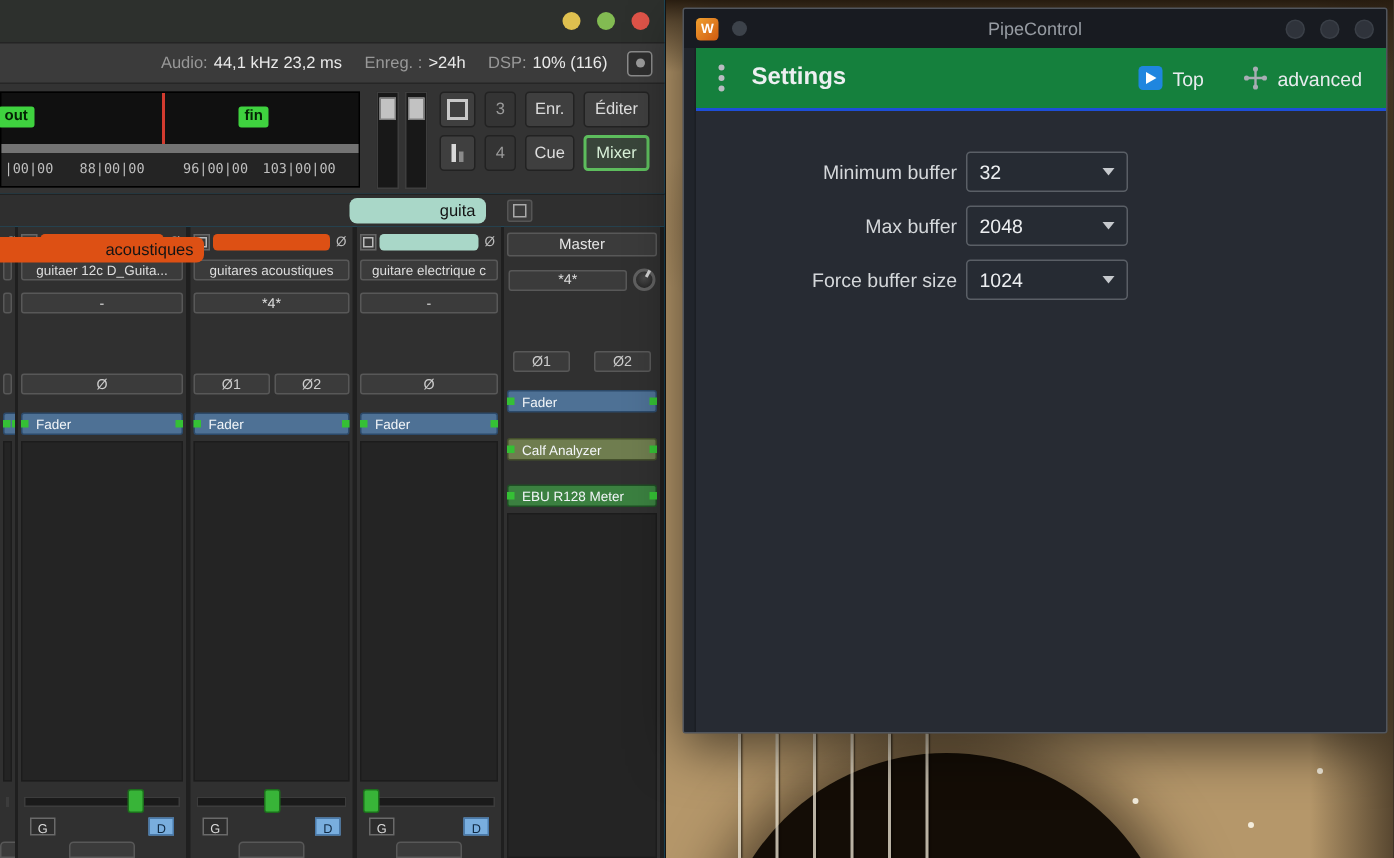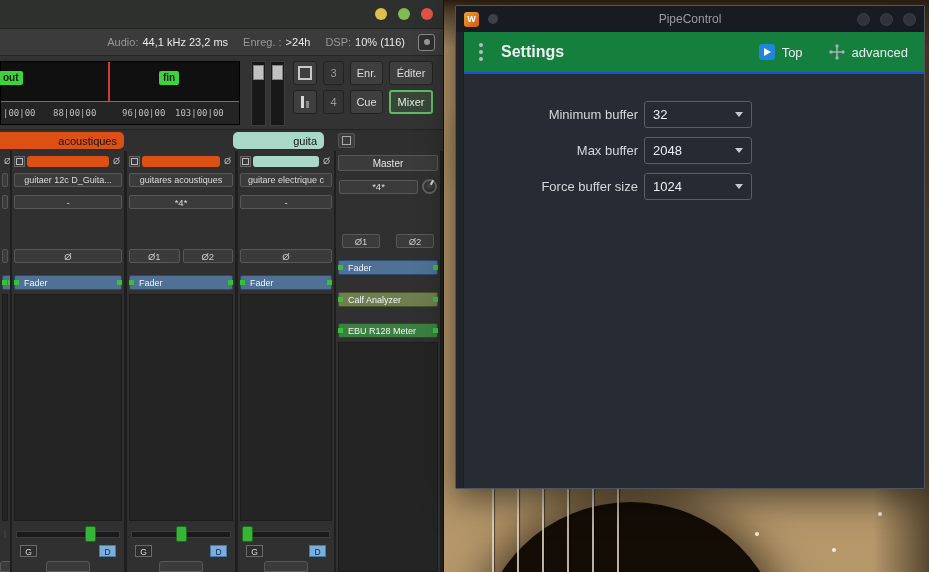--- a/index.html
+++ b/index.html
@@ -34,21 +34,21 @@
   .ilabel{color:#989898}.ival{color:#e9e9e9;margin-left:4px}
   .logbtn{width:15px;height:15px;border:1px solid #8a8a8a;border-radius:3px;margin-left:13px;
     display:flex;align-items:center;justify-content:center;background:#2e2e2e;}
   .logbtn i{width:6px;height:6px;border-radius:50%;background:#9a9a9a;}
 
   .a-transport{position:relative;height:73px;background:#333;flex:none;}
   .ruler{position:absolute;left:0;top:5px;width:240px;height:64px;background:#101010;border:1px solid #000;box-sizing:border-box;}
   .marker{position:absolute;top:9px;height:14px;line-height:14px;background:#3fd23f;color:#052205;
     font-size:10px;font-weight:bold;padding:0 4px;border-radius:2px;}
   .marker.m-out{left:-2px}.marker.m-fin{left:158px}
-  .ticks{position:absolute;left:0;right:0;bottom:0;height:22px;background:#242424;border-top:1px solid #737373;}
+  .ticks{position:absolute;left:0;right:0;bottom:0;height:22px;background:#242424;border-top:6px solid #737373;}
   .tick{position:absolute;top:6px;font-family:"DejaVu Sans Mono",monospace;font-size:9px;color:#bfbfbf;white-space:nowrap;}
   .tick.t0{left:2px}.tick.t1{left:52px}.tick.t2{left:121px}.tick.t3{left:174px}
   .playhead{position:absolute;left:107px;top:0;bottom:0;width:2px;background:#d23b2f;}
   .meters{position:absolute;left:251px;top:5px;display:flex;gap:4px;}
   .mtrack{width:13px;height:63px;background:#181818;border:1px solid #3e3e3e;position:relative;}
   .mhandle{position:absolute;left:1px;right:1px;top:3px;height:13px;background:#c2c2c2;border:1px solid #808080;}
   .tbtns{position:absolute;left:293px;top:5px;display:flex;flex-direction:column;gap:5px;}
   .trow{display:flex;gap:6px;align-items:center;}
   .abtn{height:24px;background:#3f3f3f;border:1px solid #222;border-radius:3px;color:#ddd;font-size:11px;
     display:flex;align-items:center;justify-content:center;box-sizing:border-box;}
@@ -56,21 +56,21 @@
   .abtn.mid{width:33px}.abtn.wide{width:44px}
   .abtn.mixerbtn{border:2px solid #5dbd5d;color:#d8f0d8;background:#39453a;}
   .sq-ic{width:10px;height:10px;border:2px solid #c8c8c8;}
   .meter-ic{display:flex;align-items:flex-end;gap:2px;}
   .meter-ic i{display:block;width:3px;background:#d8d8d8;}
   .meter-ic i:first-child{height:12px}.meter-ic i:last-child{height:7px;background:#8a8a8a;}
 
   .groupbar{position:relative;height:21px;background:#2f2f2f;border-top:1px solid #222;flex:none;}
   .gtab{position:absolute;top:2px;height:17px;color:#141414;font-size:11px;display:flex;align-items:center;
     justify-content:flex-end;padding:0 7px;box-sizing:border-box;}
-  .gtab.orange{left:0;width:124px;background:#dd5014;border-radius:0 5px 5px 0;}
+  .gtab.orange{left:0;width:136px;background:#dd5014;border-radius:0 5px 5px 0;margin-top:26px;}
   .gtab.teal{left:233px;width:91px;background:#a9d7c8;border-radius:5px;}
   .mini{position:absolute;left:338px;top:3px;width:17px;height:15px;background:#3c3c3c;border:1px solid #555;
     border-radius:2px;display:flex;align-items:center;justify-content:center;box-sizing:border-box;}
   .mini i{width:7px;height:7px;border:1px solid #aaa;display:block;}
 
   .strips{flex:1;display:flex;background:#1f1f1f;overflow:hidden;}
   .strip{display:flex;flex-direction:column;background:#303030;overflow:hidden;}
   .s0{width:10px;margin-right:2px}.s1{width:112px;margin-right:3px}
   .s2{width:108px;margin-right:3px}.s3{width:96px;margin-right:2px}.smaster{width:104px}
   .shead{height:14px;margin:3px 2px 0;display:flex;align-items:center;gap:2px;flex:none;}

